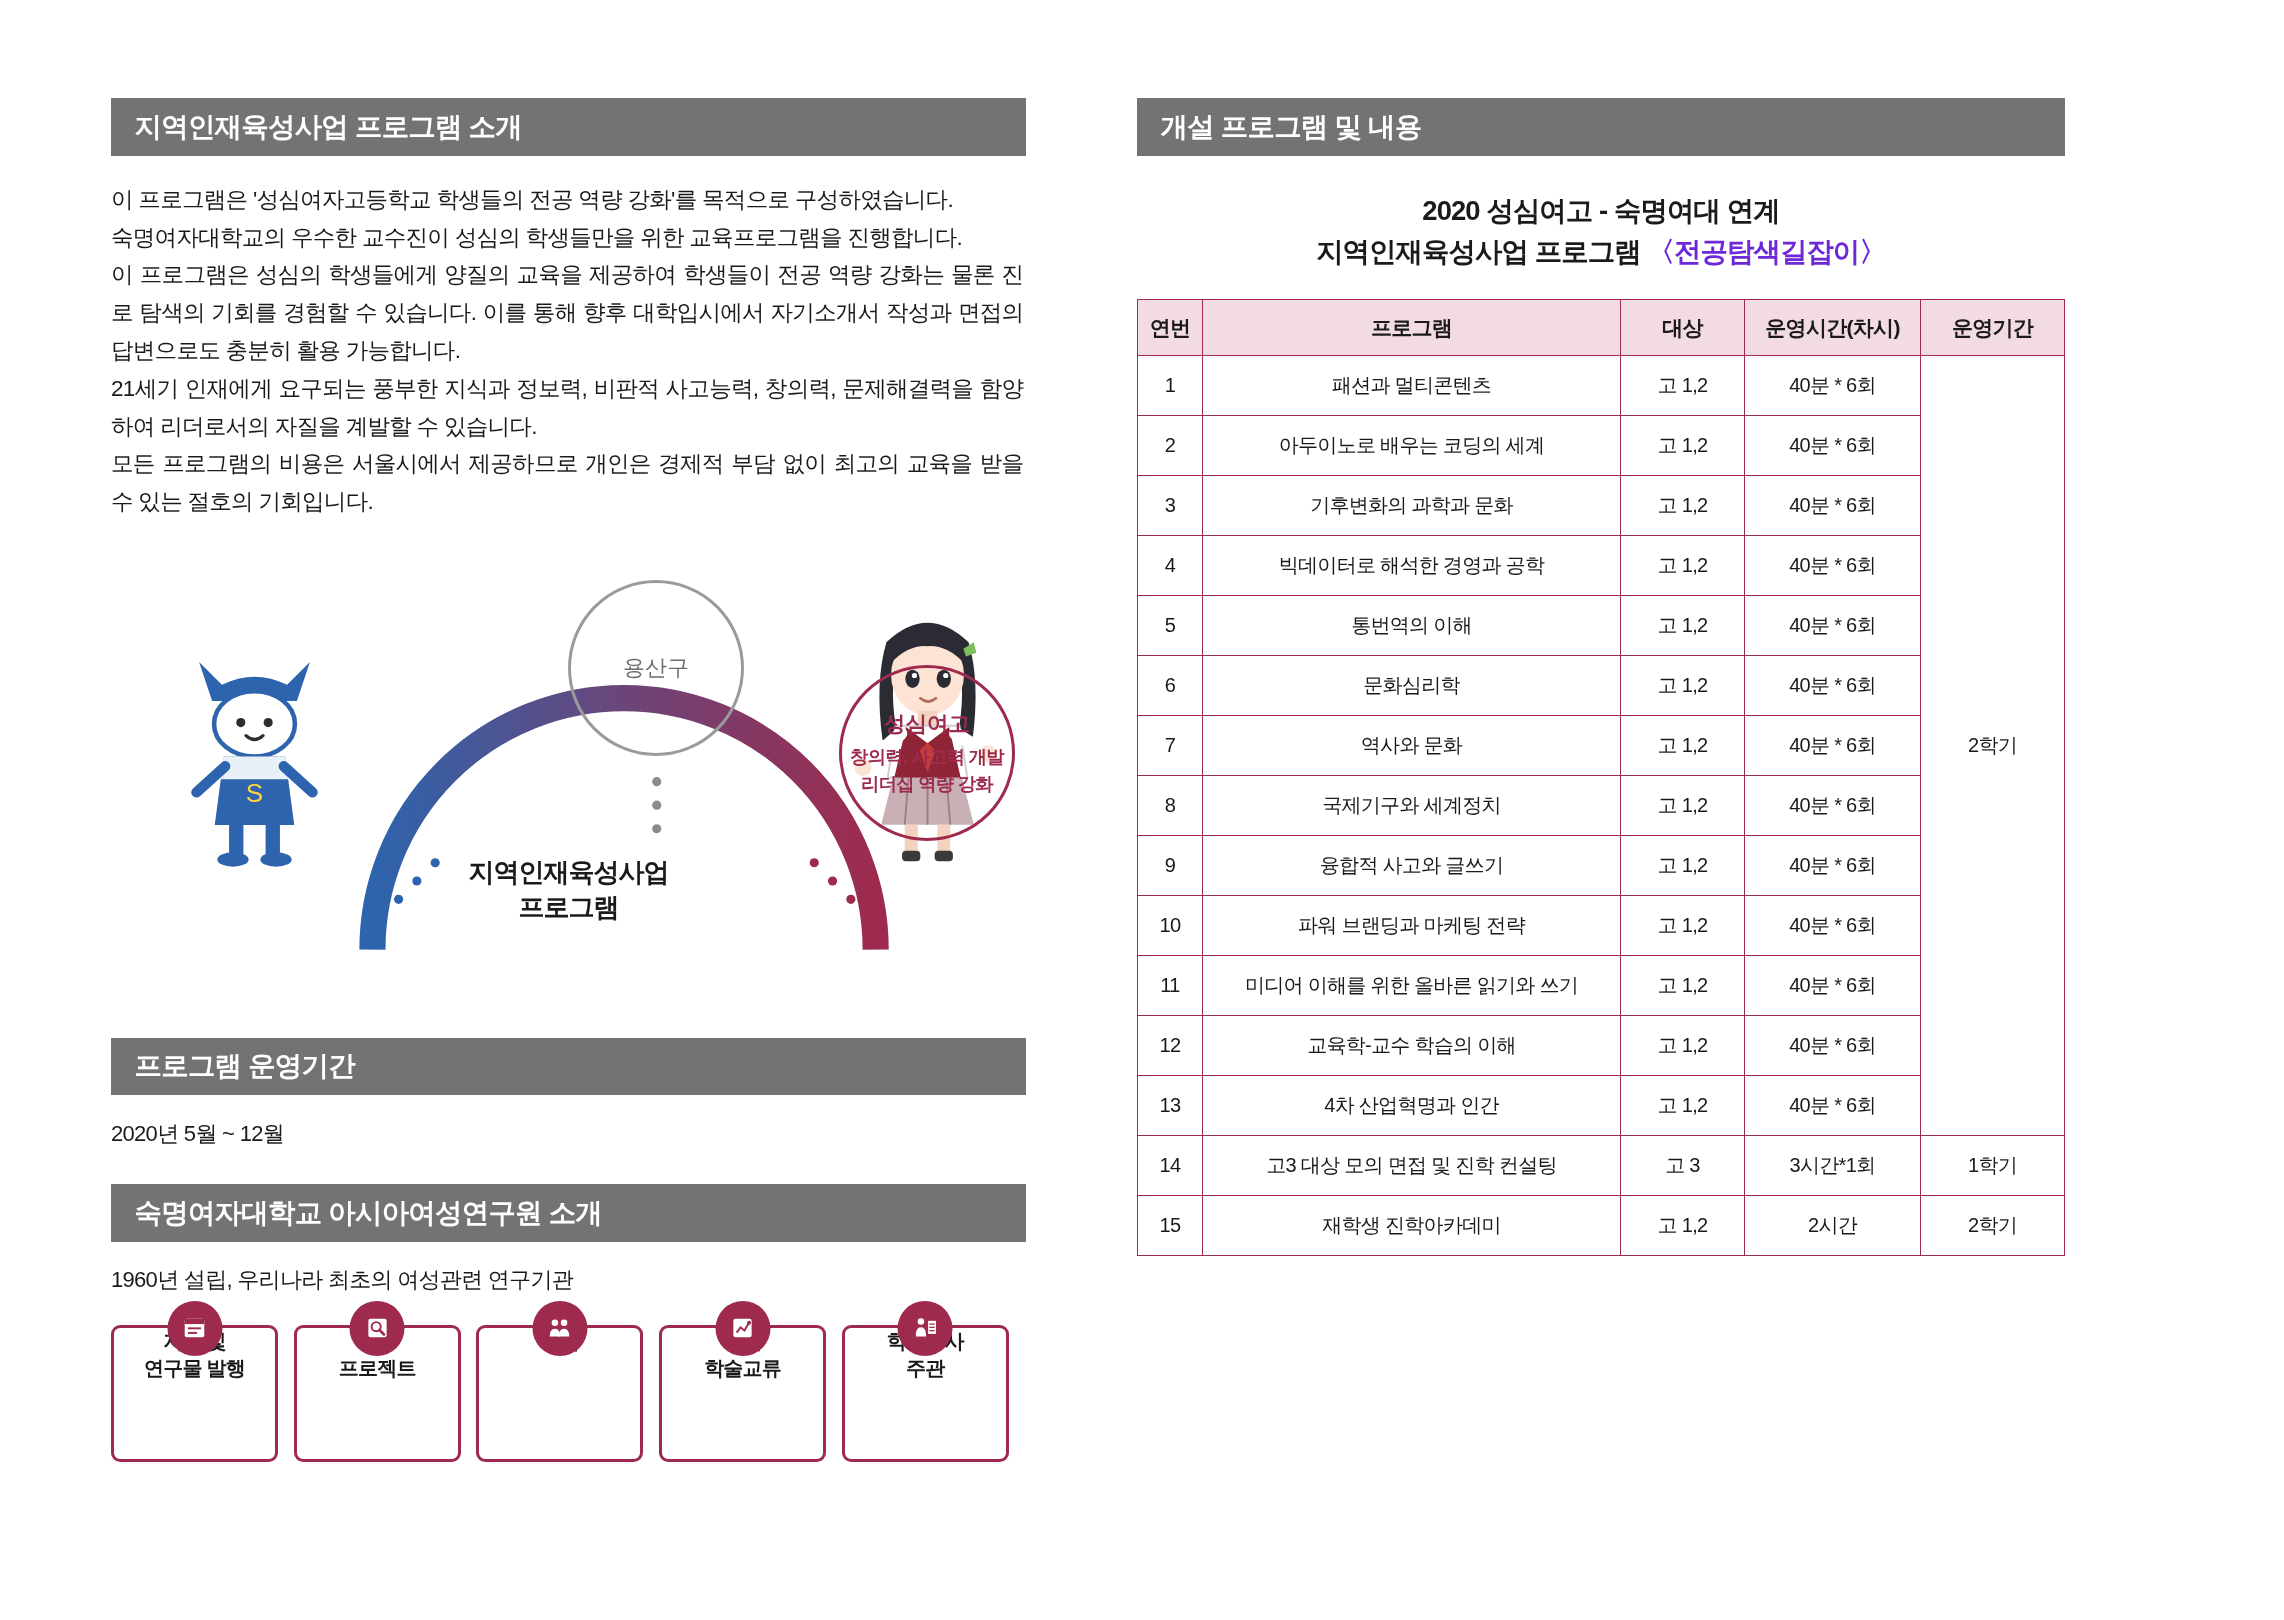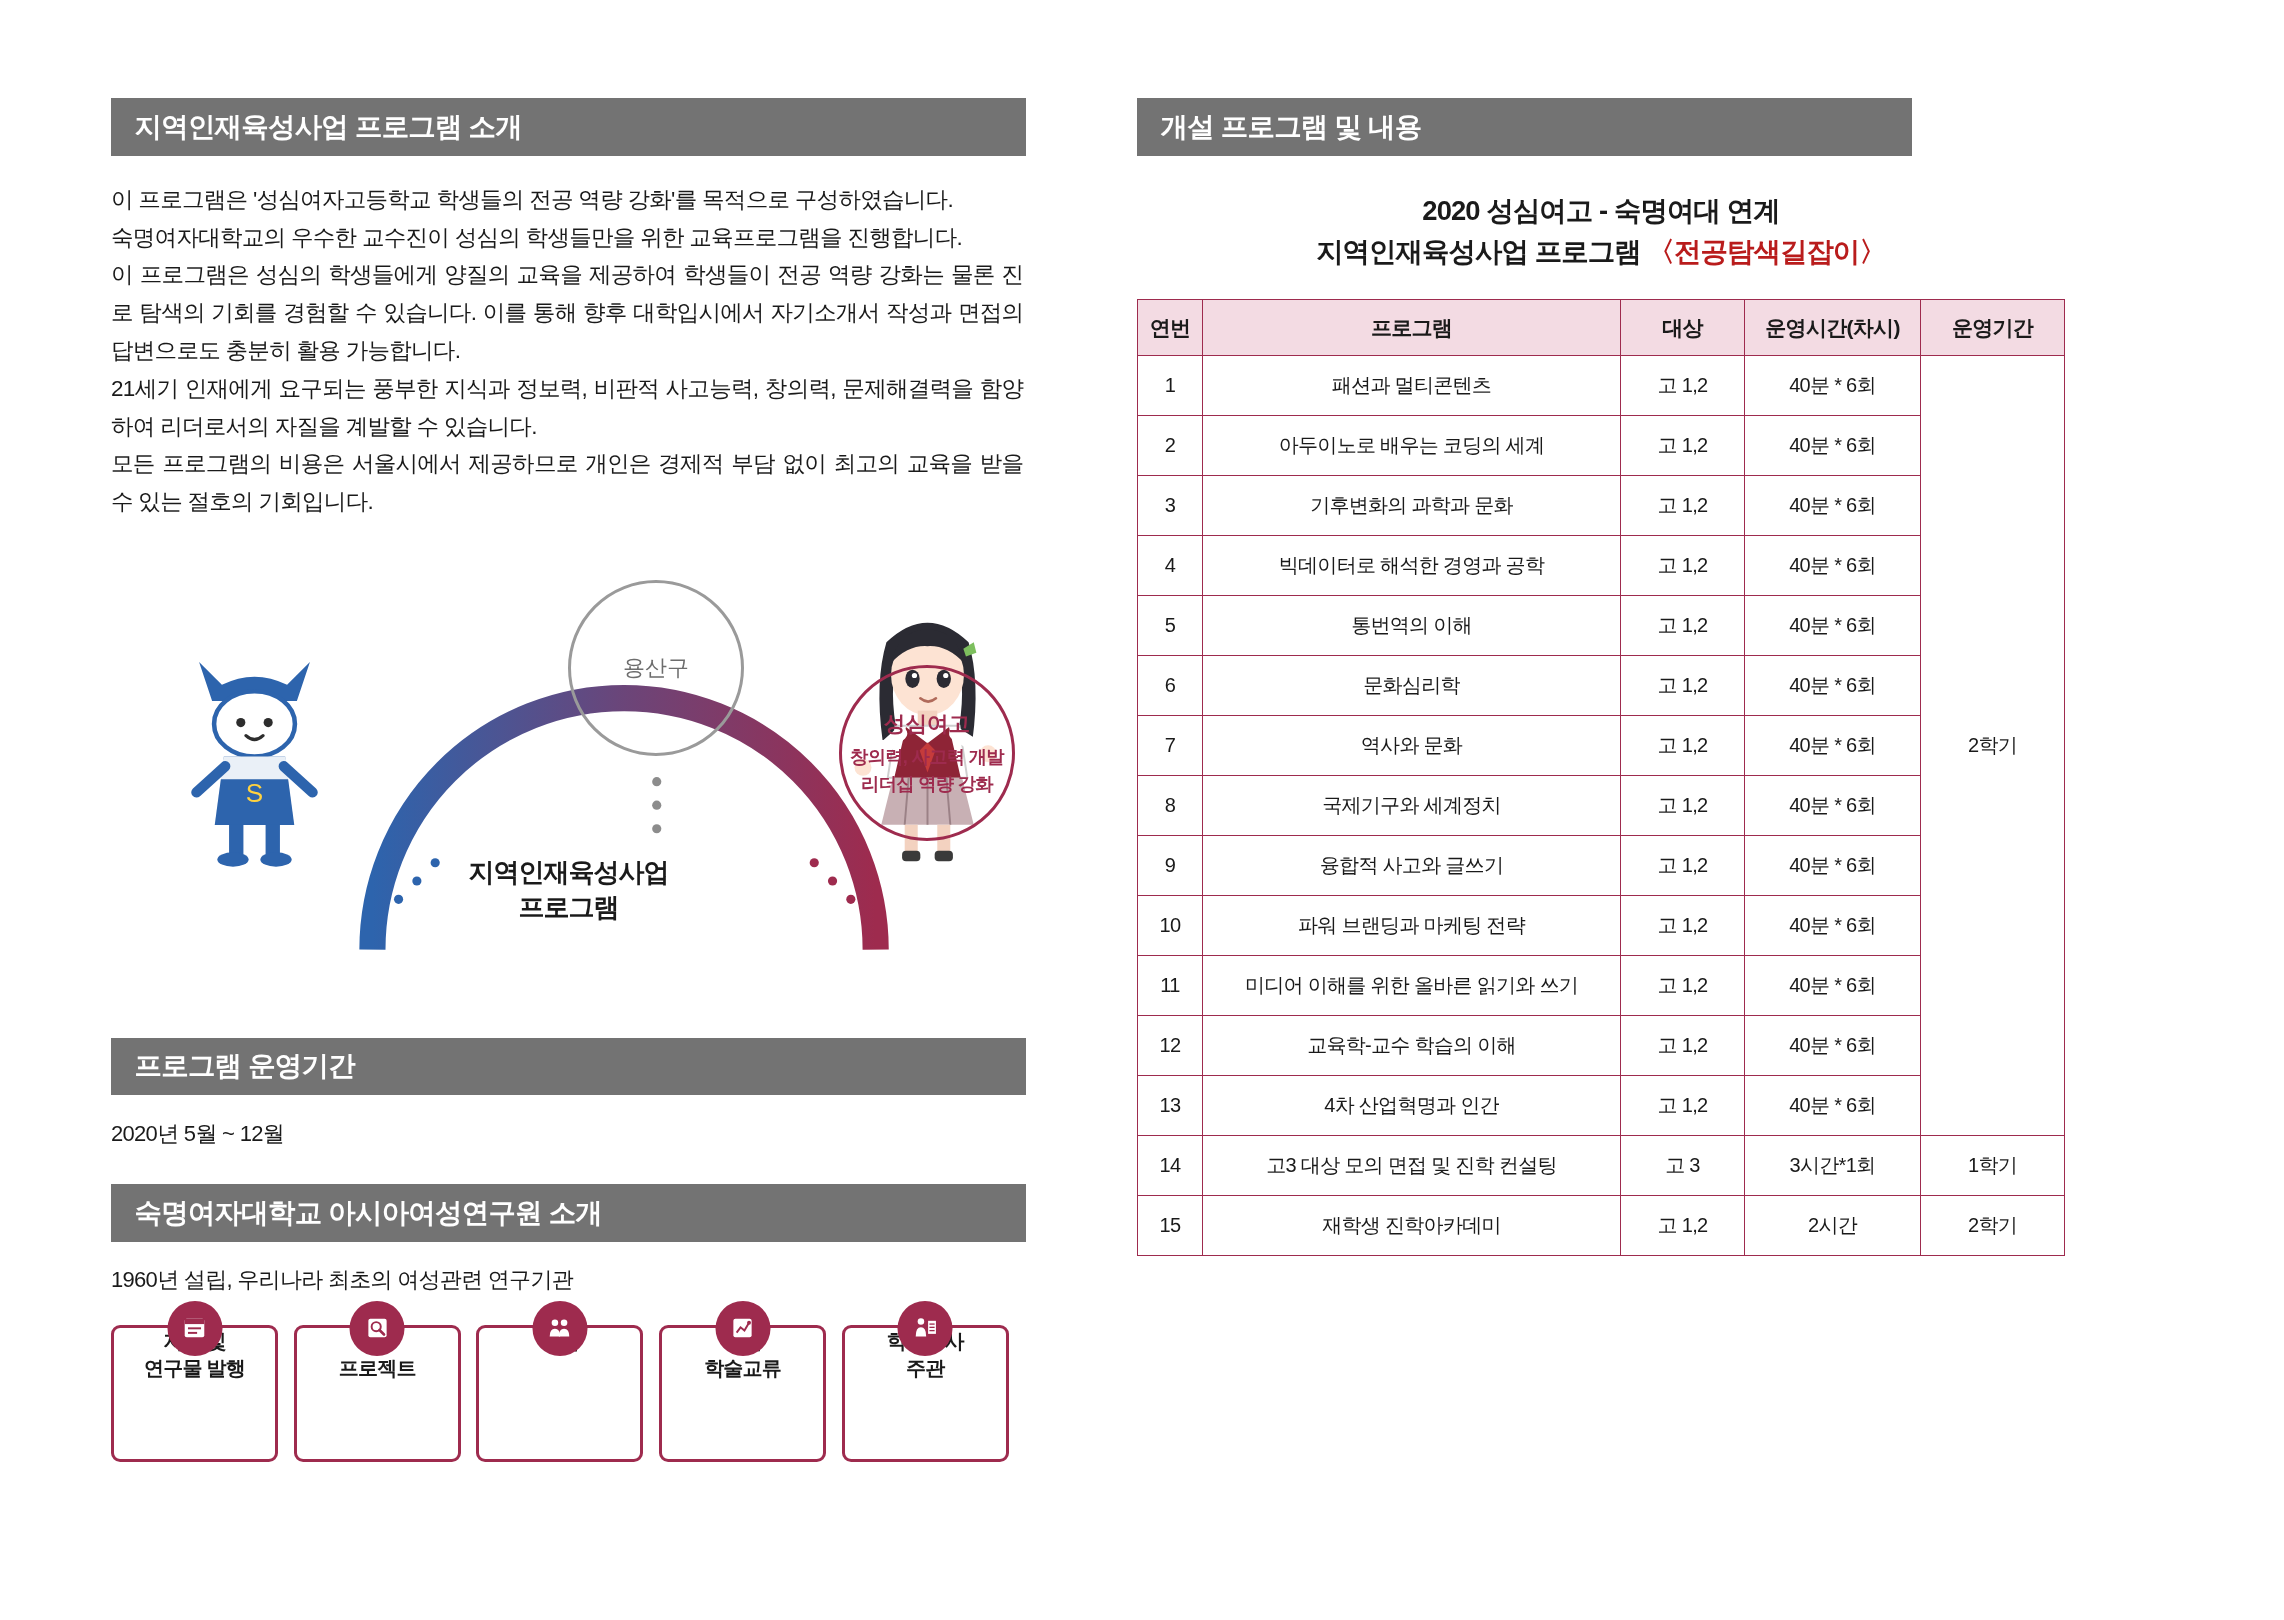--- a/index.html
+++ b/index.html
@@ -28,21 +28,21 @@
   .bar {
     background: #737373;
     color: #ffffff;
     font-size: 27.4px;
     font-weight: bold;
     letter-spacing: -0.7px;
     padding: 11.8px 0 11.8px 23.5px;
     line-height: 1.25;
   }
   .bar-left { width: 915px; }
-  .bar-right { width: 775px; }
+  .bar-right { width: 928px; }
 
   
   .intro {
     margin-top: 25px;
     font-size: 22.5px;
     line-height: 1.68;
     letter-spacing: -0.7px;
     text-align: justify;
     padding-right: 15.7px;
     color: #1a1a1a;
@@ -147,21 +147,21 @@
 
   
   .table-title {
     text-align: center;
     margin-top: 34px;
     font-size: 27.4px;
     font-weight: bold;
     line-height: 1.5;
     letter-spacing: -0.9px;
   }
-  .table-title .accent { color: #b91c1c; }
+  .table-title .accent { color: #6d28d9; }
 
   table.prog {
     margin-top: 27.4px;
     border-collapse: collapse;
     width: 928px;
     table-layout: fixed;
   }
   table.prog th, table.prog td {
     border: 1.3px solid #9e2b4e;
     text-align: center;

